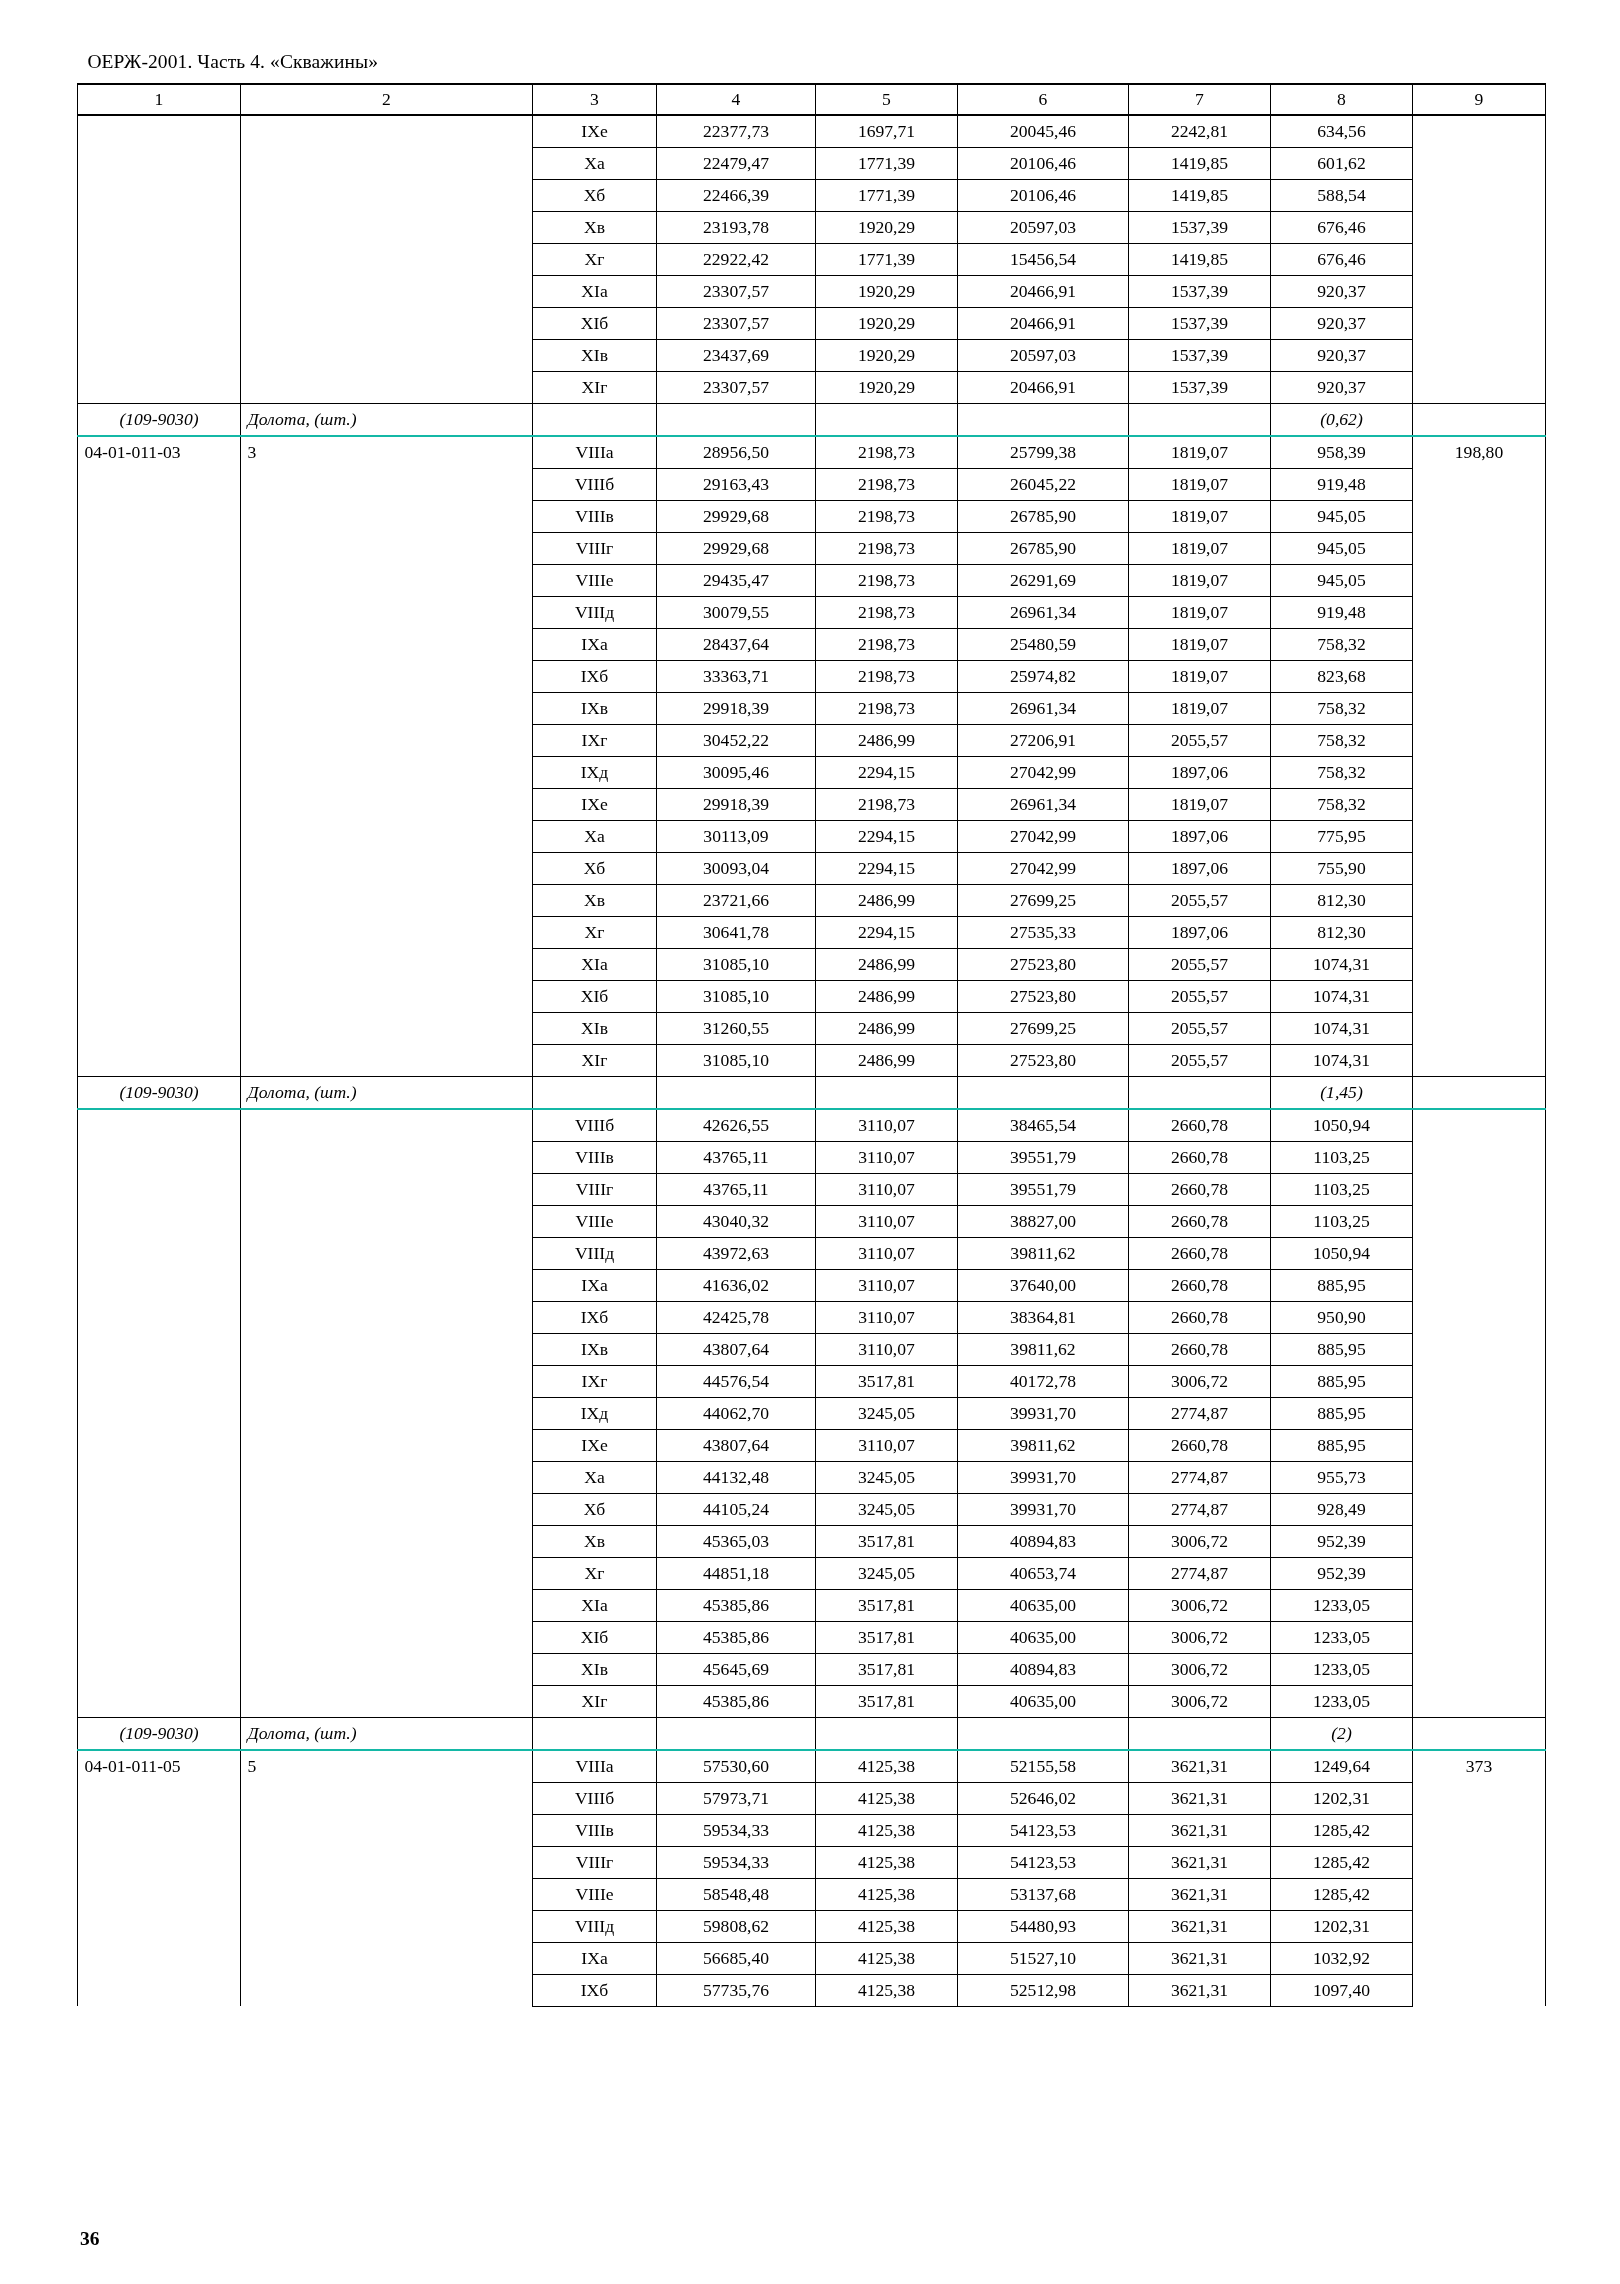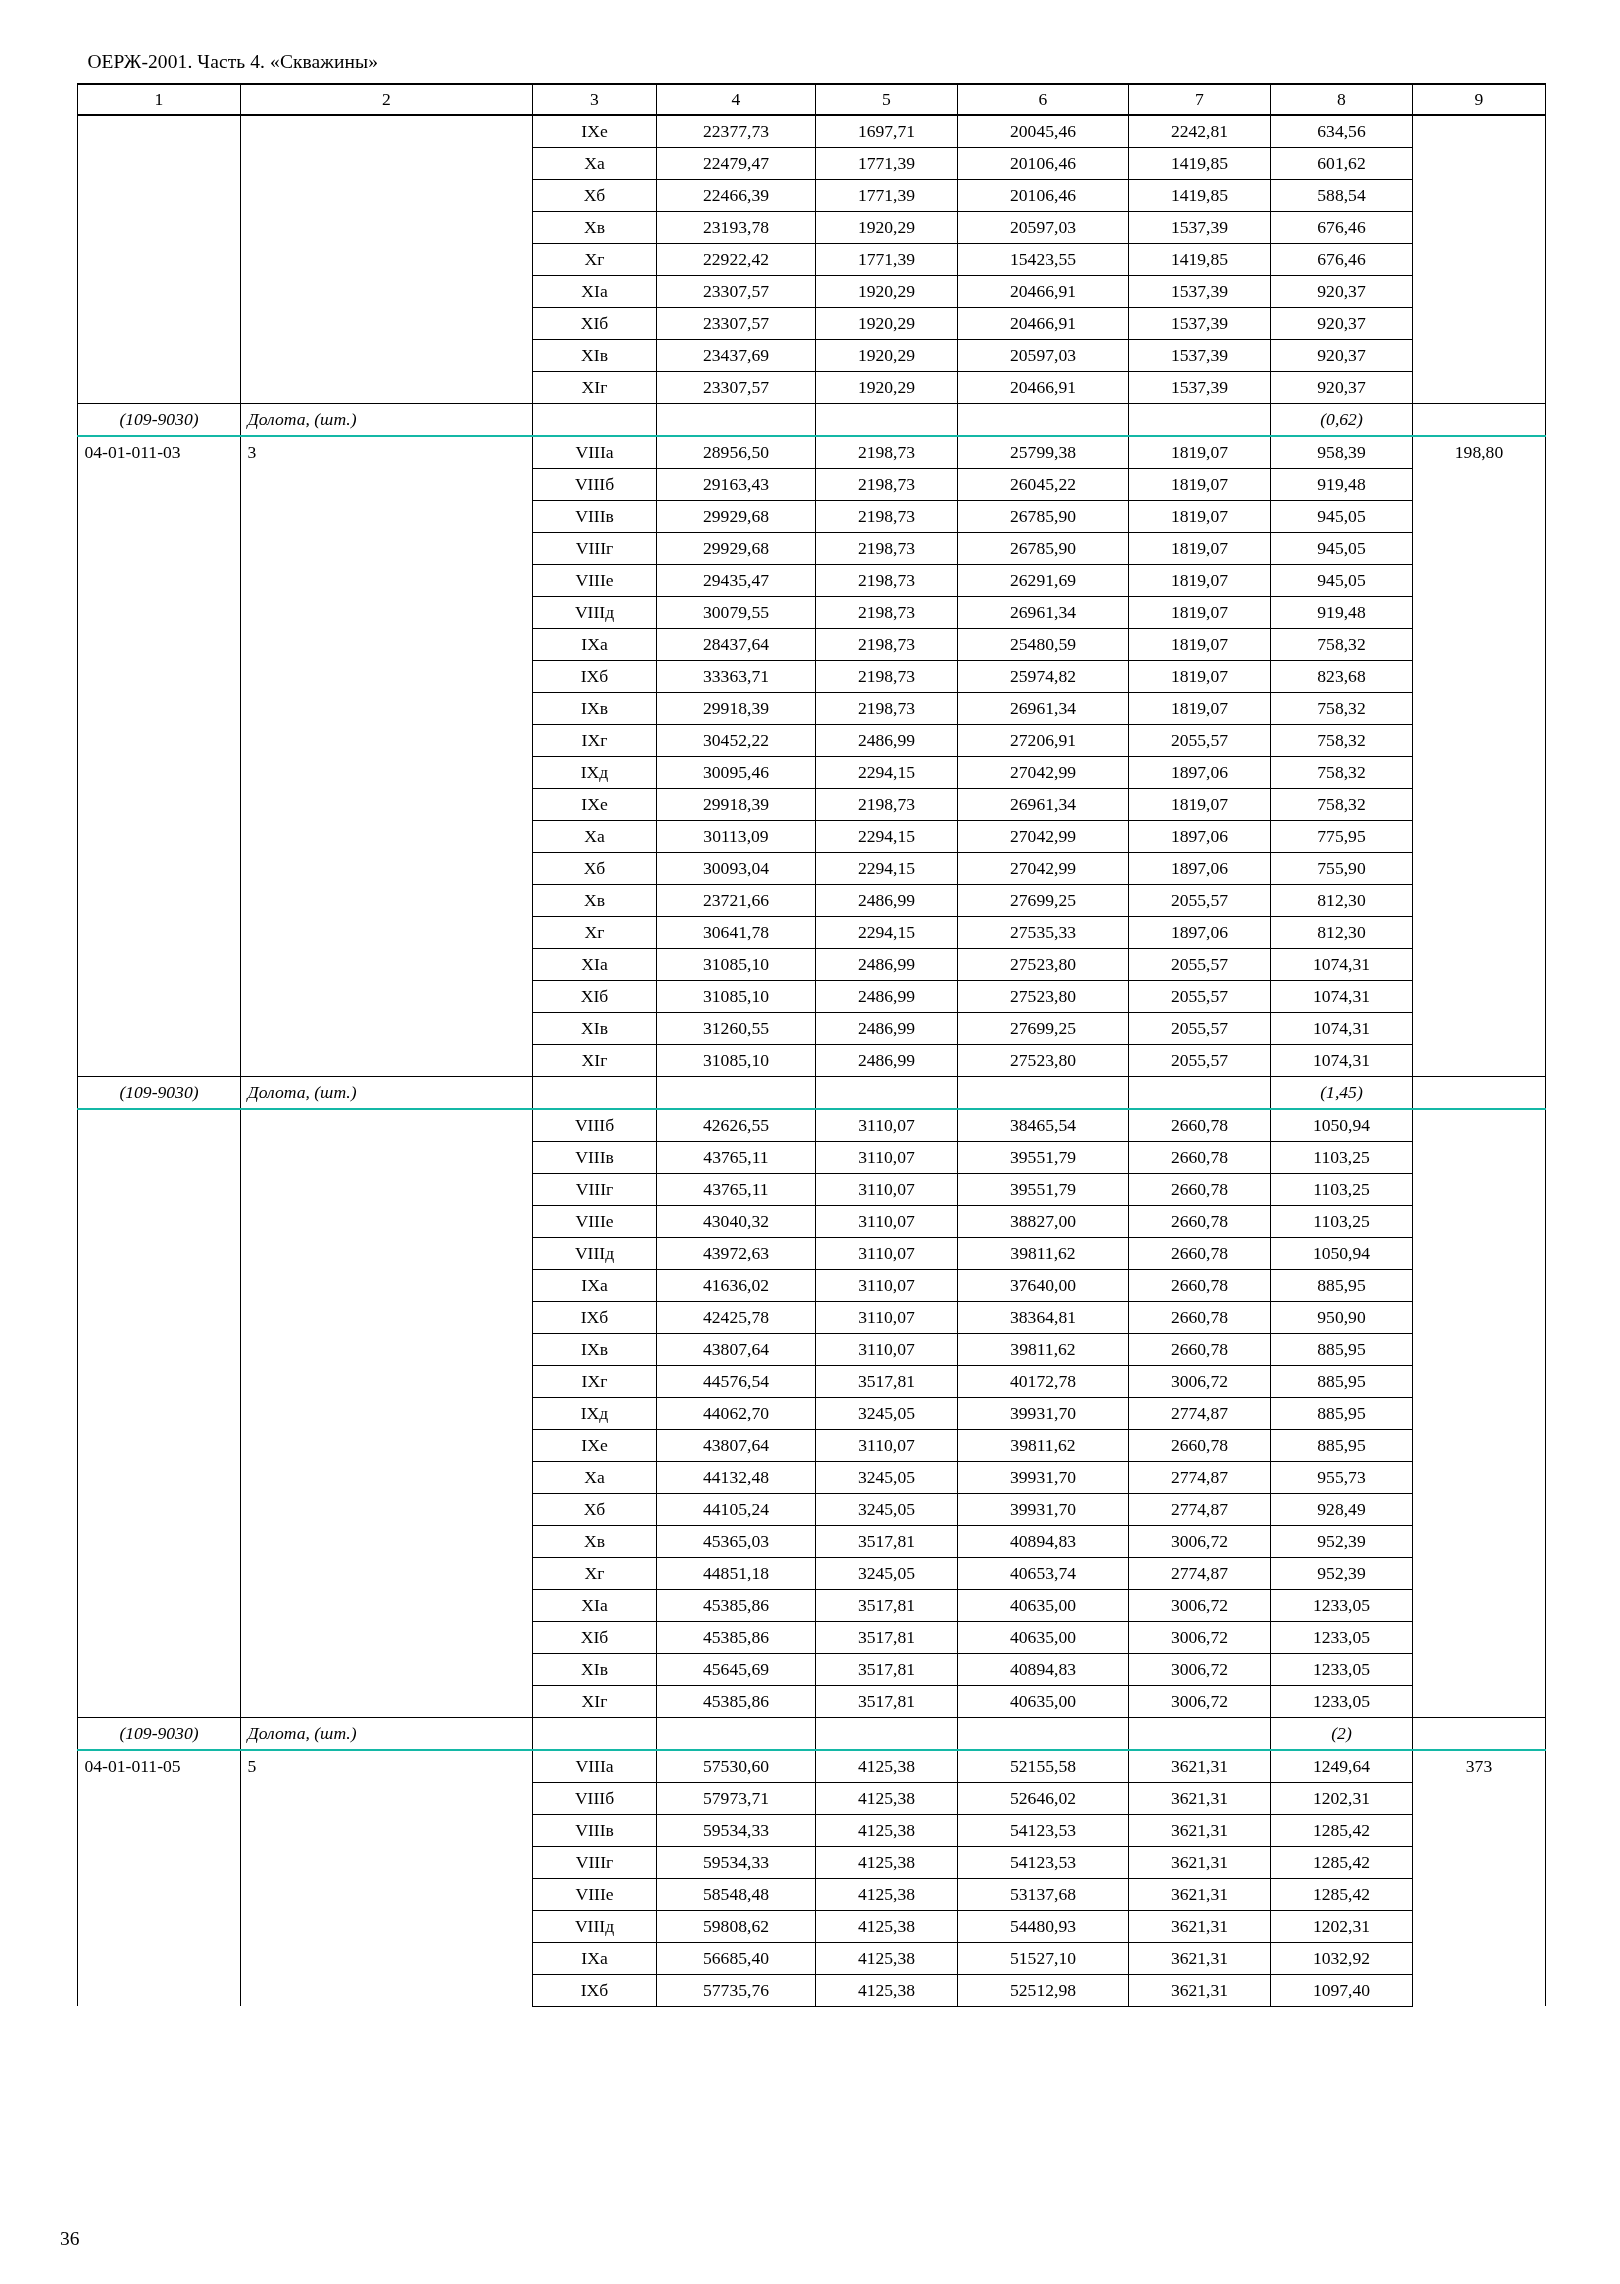--- a/index.html
+++ b/index.html
@@ -72,23 +72,24 @@
     border-right: 1.3px solid #000;
     border-top: none;
     border-bottom: none;
   }
   table.main td.nb-bottom { border-bottom: none; }
   table.main td.group-end { border-bottom: 2px solid #14b8a6; font-style: italic; }
   table.main tr.group-start td { border-top: 2px solid #000; }
 
   .page-number {
     position: absolute;
-    left: 60px;
+    left: 80px;
     bottom: 34px;
     font-size: 19.5px;
+    font-weight: bold;
   }
 </style>
 </head>
 <body>
 
 <div class="page">
   <div class="doc-header">ОЕРЖ-2001. Часть 4. «Скважины»</div>
 
   <table class="main">
     <colgroup>
@@ -157,21 +158,21 @@
           <td>1537,39</td>
           <td>676,46</td>
           <td class="blank"></td>
         </tr>
         <tr>
           <td class="left blank"></td>
           <td class="left blank"></td>
           <td>Хг</td>
           <td>22922,42</td>
           <td>1771,39</td>
-          <td>15423,55</td>
+          <td>15456,54</td>
           <td>1419,85</td>
           <td>676,46</td>
           <td class="blank"></td>
         </tr>
         <tr>
           <td class="left blank"></td>
           <td class="left blank"></td>
           <td>XIa</td>
           <td>23307,57</td>
           <td>1920,29</td>

